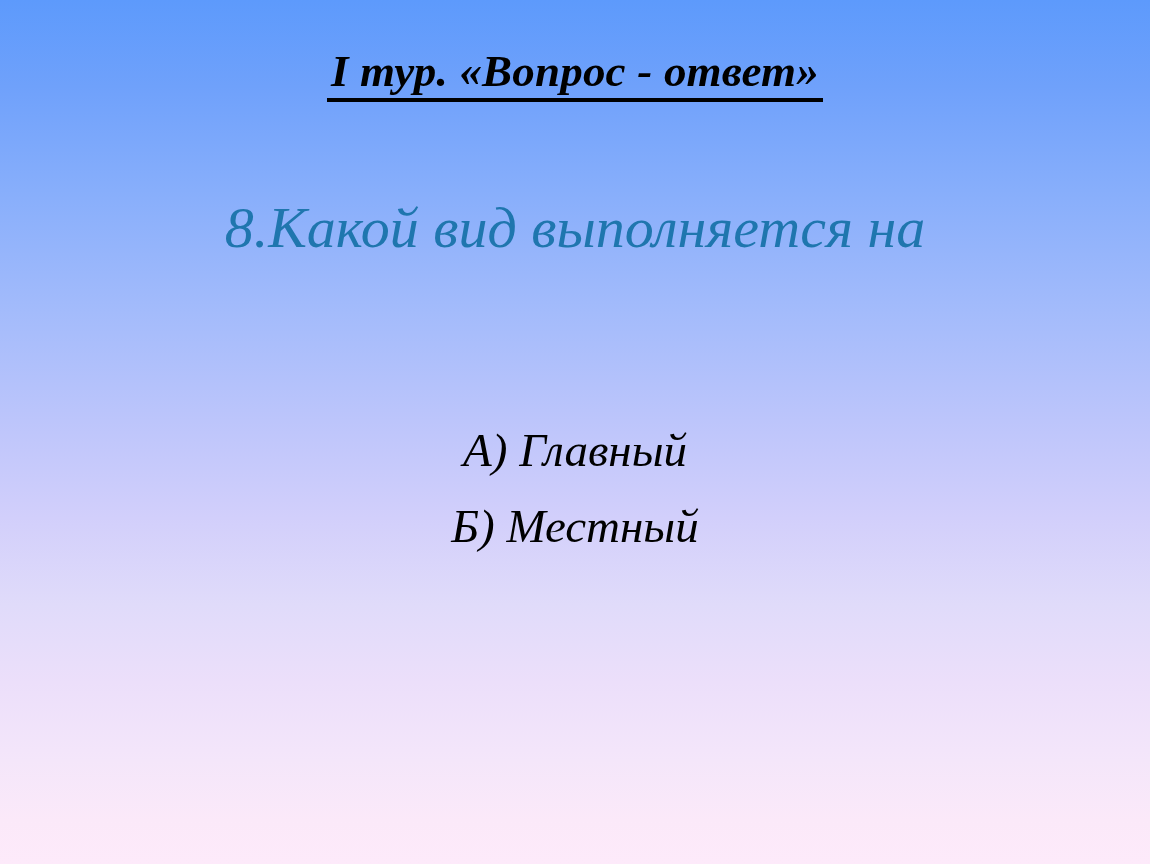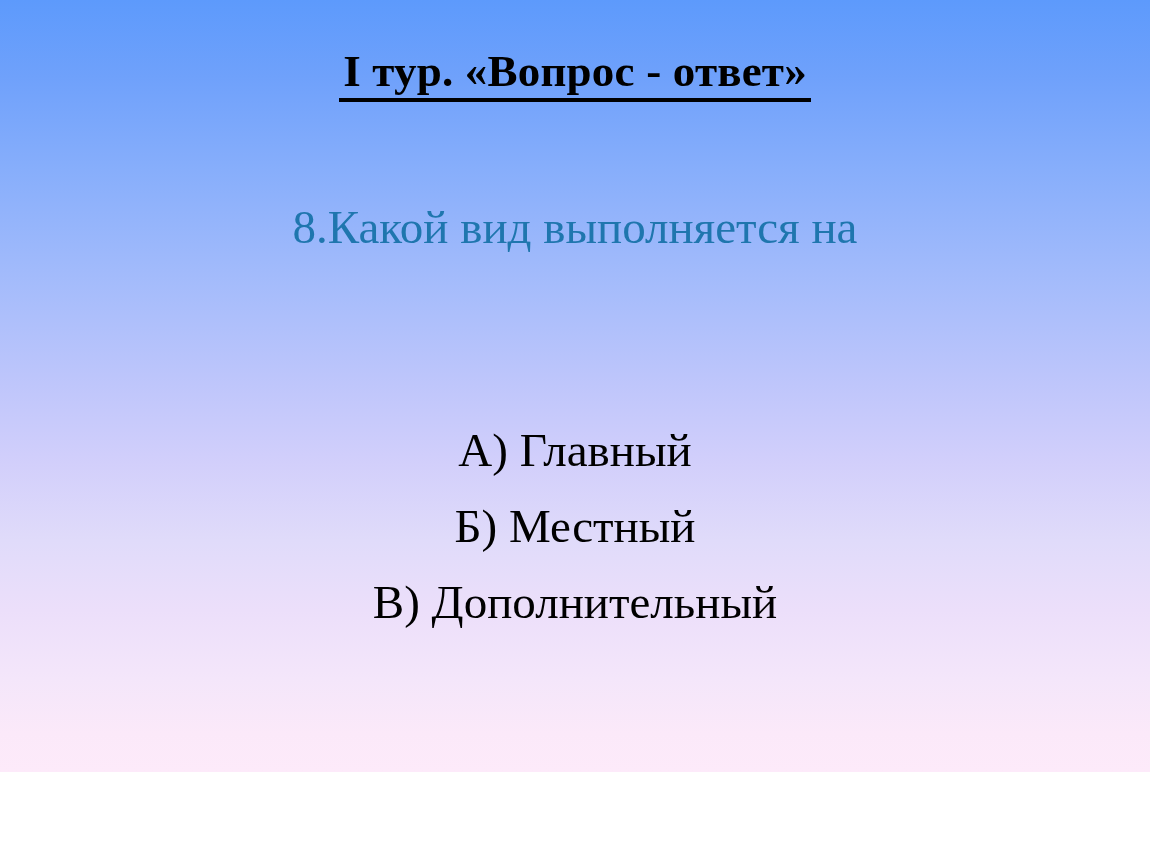--- a/index.html
+++ b/index.html
@@ -8,35 +8,36 @@
   }
   body {
     width: 1150px;
     height: 864px;
     overflow: hidden;
     font-family: "Liberation Serif", "DejaVu Serif", serif;
   }
   .slide {
     position: relative;
     width: 1150px;
-    height: 772px;
+    height: 864px;
     box-sizing: border-box;
     background: linear-gradient(to bottom,
         #5d9afc 0%,
         #6fa1fb 10%,
         #87aefb 22%,
         #a3bbfb 36%,
         #bfc6fb 50%,
         #d2cffb 60%,
         #e0dbfa 70%,
         #ecdffa 79%,
         #f4e6fa 88%,
         #fbe9f9 95%,
         #fdeafa 100%);
     overflow: hidden;
+    font-style: italic;
   }
 
   
   .title-zone {
     position: absolute;
     top: 48px;
     left: 0;
     width: 1150px;
     text-align: center;
   }
@@ -54,21 +55,21 @@
 
   
   .question-zone {
     position: absolute;
     top: 190px;
     left: 0;
     width: 1150px;
     text-align: center;
   }
   .question-line {
-    font-size: 47px;
+    font-size: 58px;
     line-height: 75px;
     color: #1f76ae;
     font-weight: normal;
     white-space: nowrap;
   }
 
   
   .options-zone {
     position: absolute;
     top: 412px;
@@ -93,16 +94,15 @@
     <div class="slide-title">I тур. «Вопрос - ответ»</div>
   </div>
 
   <div class="question-zone">
     <div class="question-line">8.Какой вид выполняется на</div>
   </div>
 
   <div class="options-zone">
     <div class="option-line">А) Главный</div>
     <div class="option-line">Б) Местный</div>
-    <div class="option-line">В) Дополнительный</div>
   </div>
 
 </div>
 
 </body></html>

